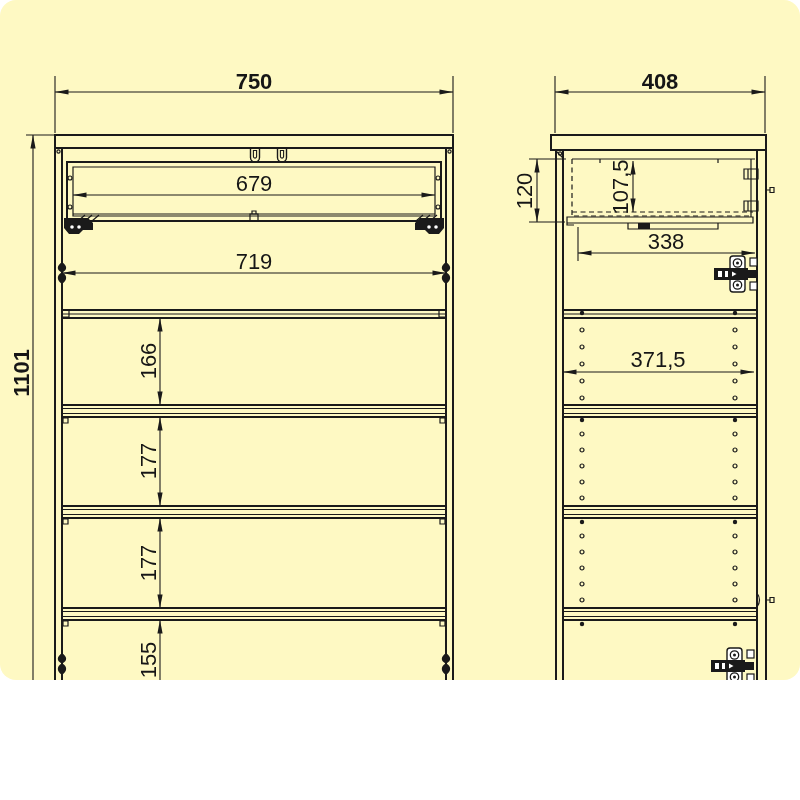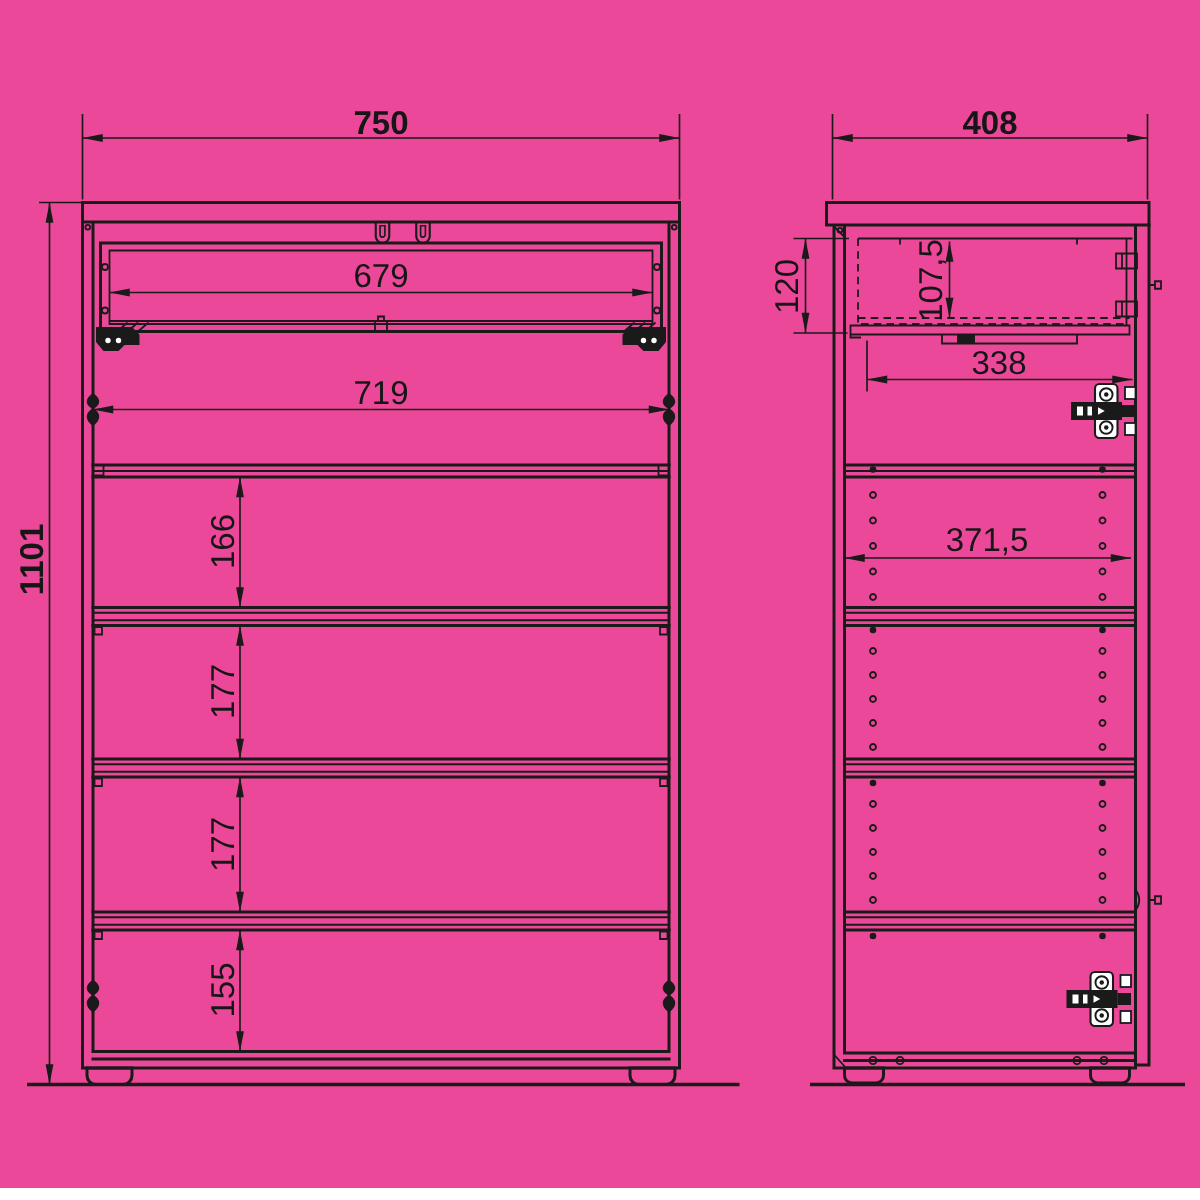--- a/index.html
+++ b/index.html
@@ -1,16 +1,16 @@
 <!DOCTYPE html>
 <html><head>
 <meta charset="utf-8">
 <style>
   html,body{margin:0;padding:0;background:#ffffff;}
-  .stage{position:relative;width:800px;height:792px;background:#ec4899;overflow:hidden;}
+  .stage{position:relative;width:800px;height:680px;background:#fef9c3;overflow:hidden;border-radius:16px;}
   svg{display:block;}
   .ln  {fill:none;stroke:#1a1a1a;stroke-width:2;stroke-linecap:square;}
   .lnt {fill:none;stroke:#1a1a1a;stroke-width:1.2;}
   .dim {fill:none;stroke:#1a1a1a;stroke-width:1.1;}
   .dash{stroke-dasharray:5 3.5;}
   .lng {stroke:#1a1a1a;stroke-width:2.4;}
   .blk {fill:#1a1a1a;stroke:none;}
   .dt  {font-family:"Liberation Sans",sans-serif;font-size:22px;fill:#161616;text-anchor:middle;}
   .b   {font-weight:bold;}
 </style>

